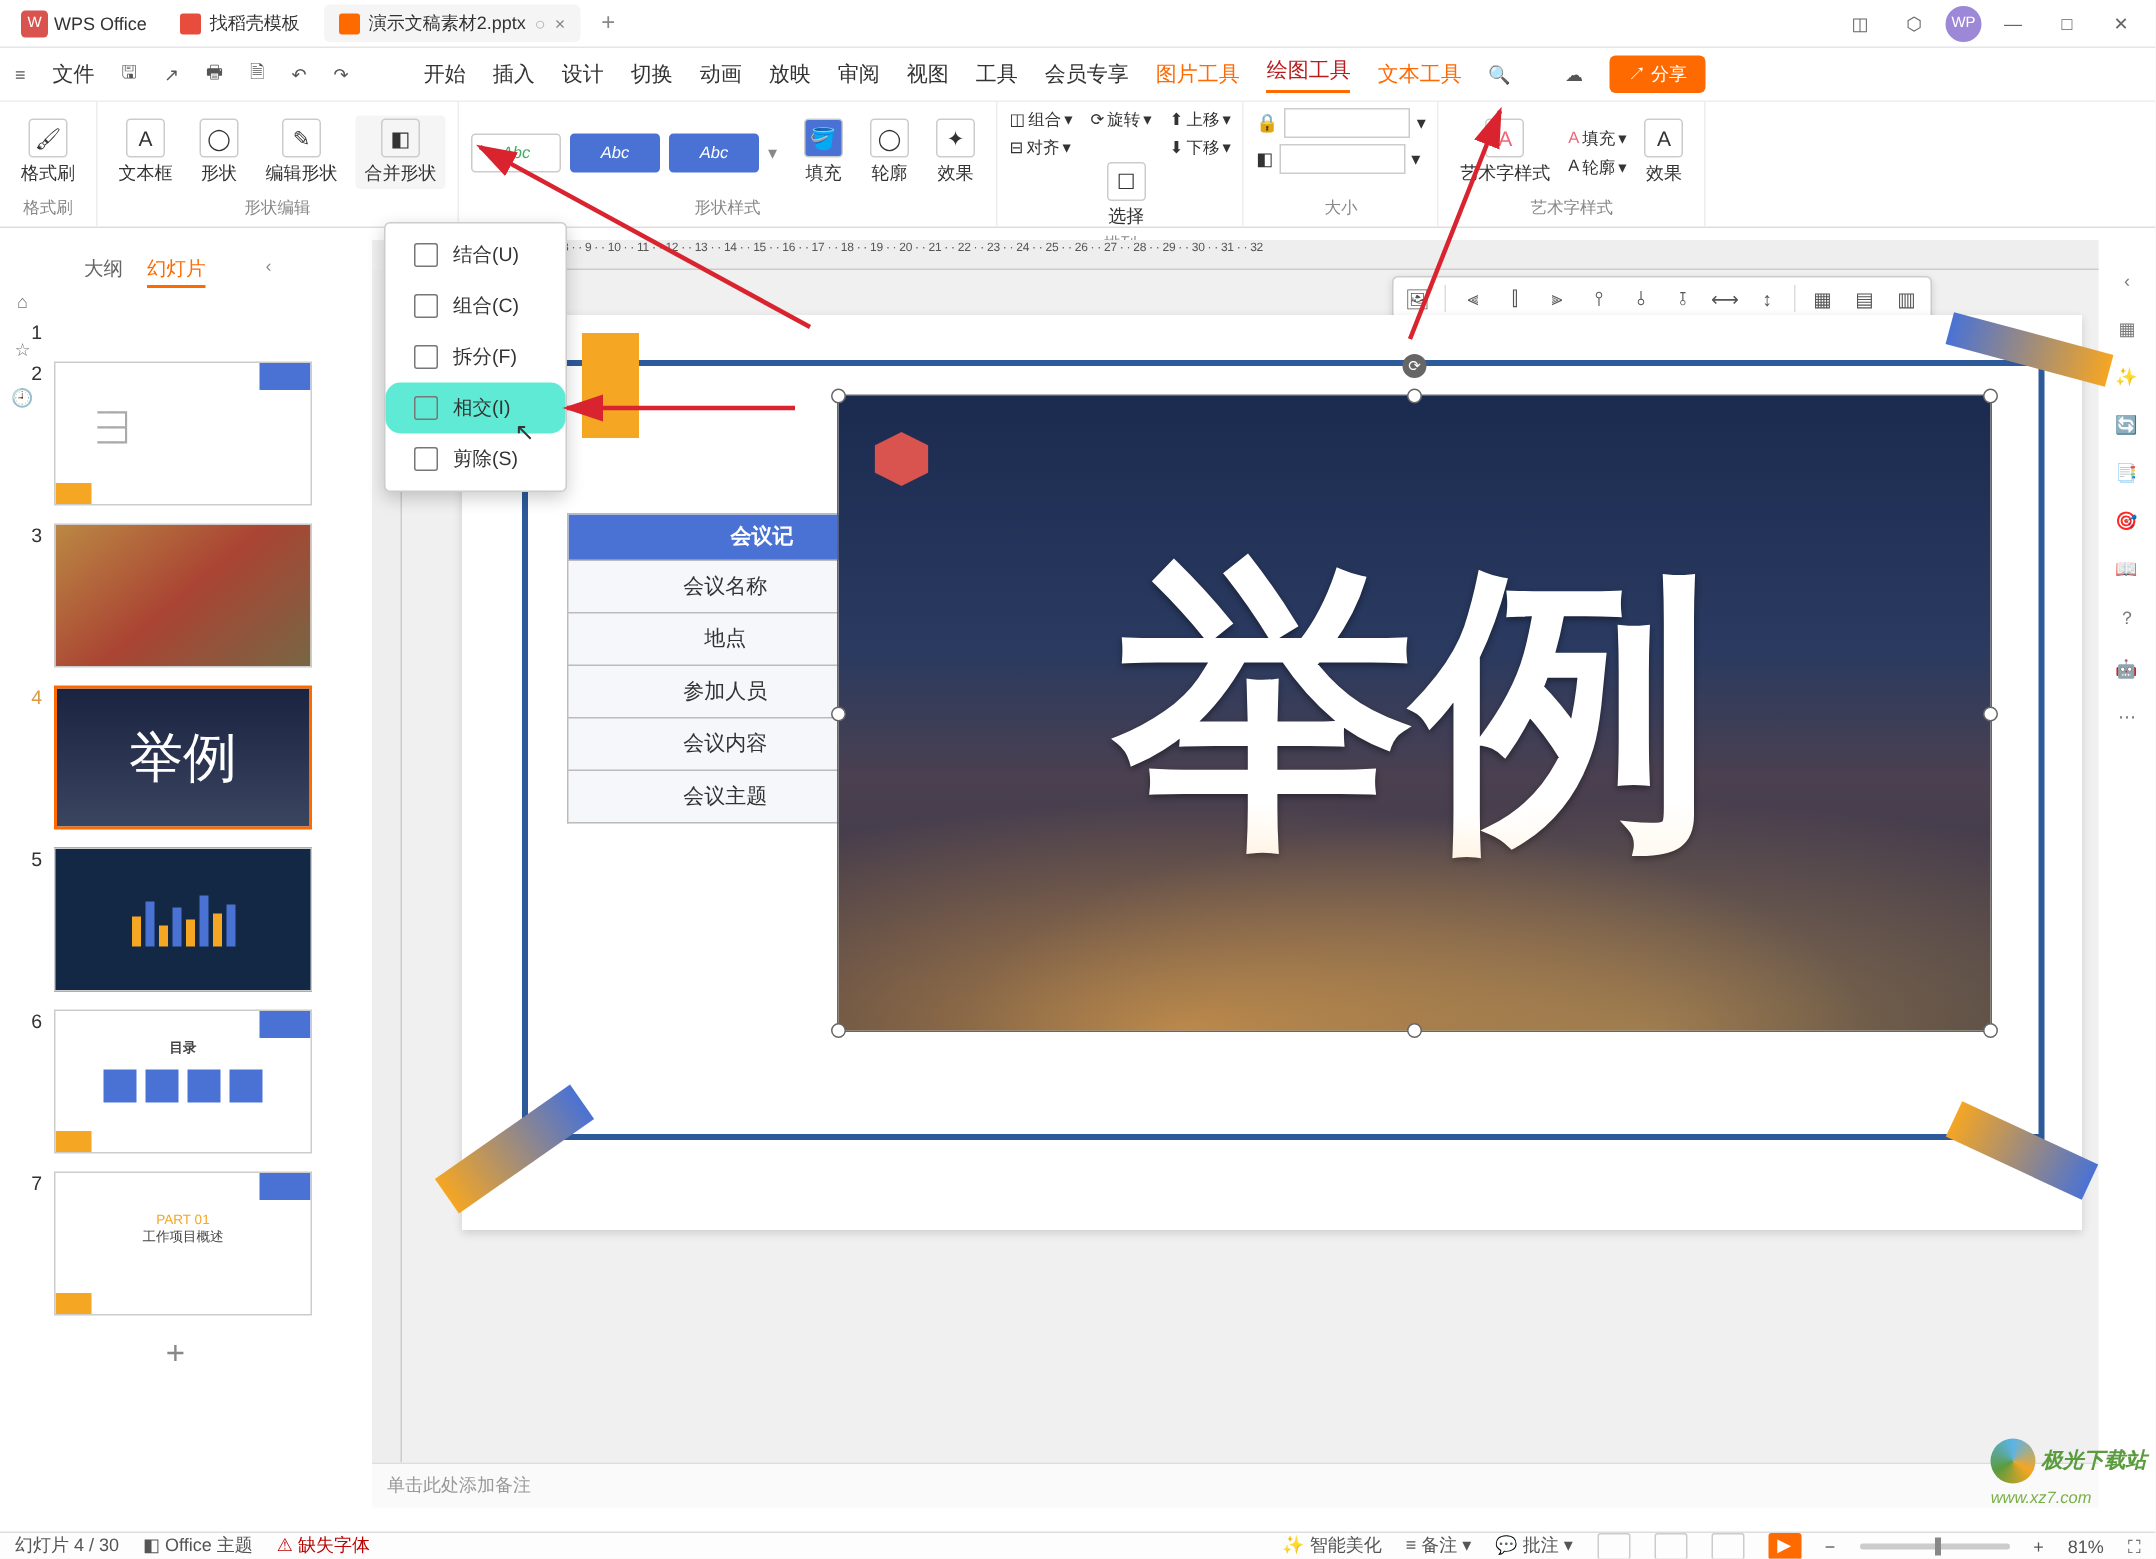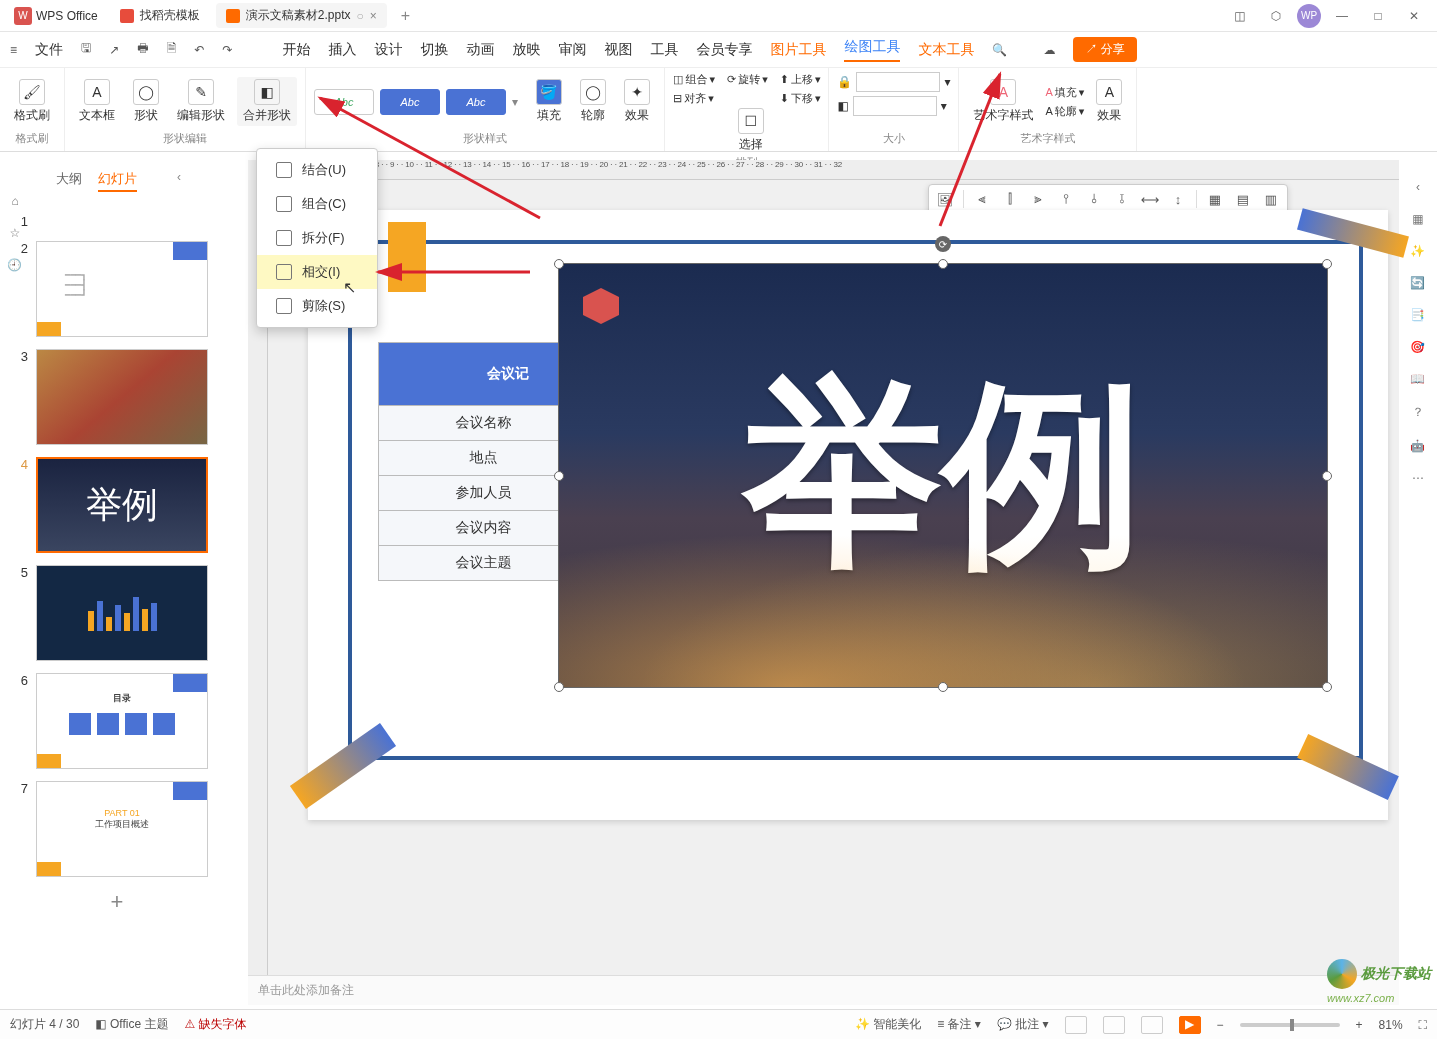--- a/index.html
+++ b/index.html
@@ -15,21 +15,21 @@
 .doc-icon.red { background: #e74c3c; }
 .titlebar .spacer { flex: 1; }
 .win-btn { width: 30px; height: 28px; display: inline-flex; align-items: center; justify-content: center; color: #666; }
 .avatar { width: 24px; height: 24px; border-radius: 50%; background: #9c88d6; color: #fff; display: inline-flex; align-items: center; justify-content: center; font-size: 10px; }
 
 
 .menubar { height: 36px; display: flex; align-items: center; padding: 0 10px; gap: 18px; border-bottom: 1px solid #eee; }
 .menubar .ico { color: #555; }
 .menu-item { color: #333; font-size: 14px; }
 .menu-item.orange { color: #ff6a00; }
-.menu-item.active { color: #3b82f6; border-bottom: 2px solid #ff6a00; padding-bottom: 4px; }
+.menu-item.active { color: #b91c1c; border-bottom: 2px solid #ff6a00; padding-bottom: 4px; }
 .share-btn { background: #ff6a00; color: #fff; padding: 4px 12px; border-radius: 4px; font-size: 12px; }
 
 
 .ribbon { height: 84px; display: flex; border-bottom: 1px solid #ddd; }
 .ribbon-group { border-right: 1px solid #eee; padding: 4px 8px; display: flex; flex-direction: column; align-items: center; }
 .ribbon-group .controls { display: flex; align-items: center; gap: 6px; flex: 1; }
 .ribbon-group .label { font-size: 11px; color: #888; height: 16px; }
 .big-btn { display: flex; flex-direction: column; align-items: center; gap: 2px; padding: 2px 6px; }
 .big-btn .ic { width: 26px; height: 26px; border: 1px solid #ccc; border-radius: 3px; display: flex; align-items: center; justify-content: center; font-size: 14px; }
 .style-btn { width: 60px; height: 26px; border: 1px solid #ccc; border-radius: 3px; display: flex; align-items: center; justify-content: center; font-size: 11px; color: #4a6; background: #fff; font-style: italic; }
@@ -71,21 +71,21 @@
 
 
 .slide-frame { position: absolute; left: 40px; top: 30px; right: 25px; bottom: 60px; border: 4px solid #2e5a9a; }
 .deco-tape-tl { position: absolute; left: 80px; top: 12px; width: 38px; height: 70px; background:#f5a623; }
 .deco-tape-tr { position: absolute; right: -20px; top: 12px; width: 110px; height: 22px; background: linear-gradient(90deg,#4a72d4,#f5a623); transform: rotate(15deg); }
 .deco-tape-bl { position: absolute; left: -20px; bottom: 40px; width: 110px; height: 28px; background: linear-gradient(90deg,#f5a623,#4a72d4); transform: rotate(-35deg); }
 .deco-tape-br { position: absolute; right: -10px; bottom: 40px; width: 100px; height: 26px; background: linear-gradient(90deg,#f5a623,#4a72d4); transform: rotate(25deg); }
 
 
 .meeting-table { position: absolute; left: 70px; top: 132px; width: 260px; border-collapse: collapse; font-size: 14px; }
-.meeting-table th { background: #4a72d4; color: #fff; padding: 22px; border: 1px solid #bbb; }
+.meeting-table th { background: #4a72d4; color: #fff; padding: 6px; border: 1px solid #bbb; }
 .meeting-table td { border: 1px solid #bbb; padding: 8px; text-align: center; background: #fff; }
 .meeting-table td.lbl { background: #f5f7fa; }
 
 
 .image-box { position: absolute; left: 250px; top: 53px; width: 770px; height: 425px; border: 1px solid #666; background: linear-gradient(180deg,#1b2b50 0%, #2a3a60 40%, #4a4050 60%, #3a3540 100%); display:flex;align-items:center;justify-content:center; }
 .image-box .big-text { color:#fff; font-size: 200px; font-family: "STXingkai", cursive; line-height: 1; text-shadow: 0 2px 4px rgba(0,0,0,0.4); font-weight:bold; }
 .handle { position:absolute;width:10px;height:10px;background:#fff;border:1px solid #666;border-radius:50%; }
 .handle.tl{left:-5px;top:-5px}.handle.tm{left:50%;top:-5px;margin-left:-5px}.handle.tr{right:-5px;top:-5px}
 .handle.ml{left:-5px;top:50%;margin-top:-5px}.handle.mr{right:-5px;top:50%;margin-top:-5px}
 .handle.bl{left:-5px;bottom:-5px}.handle.bm{left:50%;bottom:-5px;margin-left:-5px}.handle.br{right:-5px;bottom:-5px}
@@ -95,31 +95,31 @@
 .office-logo::before{content:"";position:absolute;inset:0;background:#d9534f;clip-path:polygon(50% 0,100% 25%,100% 75%,50% 100%,0 75%,0 25%);}
 
 
 .float-tb { position:absolute; left: 680px; top:24px; height: 30px; background:#fff; border:1px solid #ccc; border-radius:4px; display:flex; align-items:center; padding:0 6px; gap:8px; box-shadow:0 2px 6px rgba(0,0,0,0.15); }
 .float-tb span { width:20px;height:20px;display:inline-flex;align-items:center;justify-content:center;color:#555;font-size:13px; }
 .float-tb .sep { width:1px;height:18px;background:#ddd; }
 
 
 .dropdown { position: absolute; left: 256px; top: 148px; width: 122px; background:#fff; border:1px solid #ccc; border-radius:4px; box-shadow:0 4px 12px rgba(0,0,0,0.2); padding:4px 0; z-index: 100; }
 .dd-item { display:flex;align-items:center;gap:10px;padding:8px 19px;font-size:13px;color:#333;text-align:center; }
-.dd-item.hover { background:#fef9c3; }
+.dd-item.hover { background:#5eead4;border-radius:10px; }
 .dd-ic { width:16px;height:16px;border:1.5px solid #777;border-radius:2px; }
 
 
 .right-col { position:absolute; right:6px; top:180px; width:26px; display:flex;flex-direction:column;gap:18px;align-items:center;color:#777; }
 
 
 .note-bar { position:absolute; left:248px; right:38px; bottom:34px; height:30px; background:#fafafa; border-top:1px solid #ddd; padding:6px 10px; color:#999; font-size:12px; }
 
 
-.statusbar { position:absolute;left:0;right:0;bottom:0;height:30px;border-top:1px solid #ddd;display:flex;align-items:center;padding:0 10px;gap:16px;font-size:12px;color:#555;background:#fdfdfd; }
+.statusbar { position:absolute;left:0;right:0;bottom:0;height:18px;border-top:1px solid #ddd;display:flex;align-items:center;padding:0 10px;gap:16px;font-size:12px;color:#555;background:#fdfdfd; }
 .statusbar .spacer{flex:1;}
 .view-toggle{width:22px;height:18px;border:1px solid #ccc;border-radius:2px;}
 .view-toggle.play{background:#ff6a00;border-color:#ff6a00;}
 .zoom-slider{width:100px;height:4px;background:#ccc;border-radius:2px;position:relative;}
 .zoom-slider::after{content:"";position:absolute;left:50%;top:-4px;width:4px;height:12px;background:#888;}
 
 
 .arrow { position:absolute; pointer-events:none; z-index:200; }
 
 

